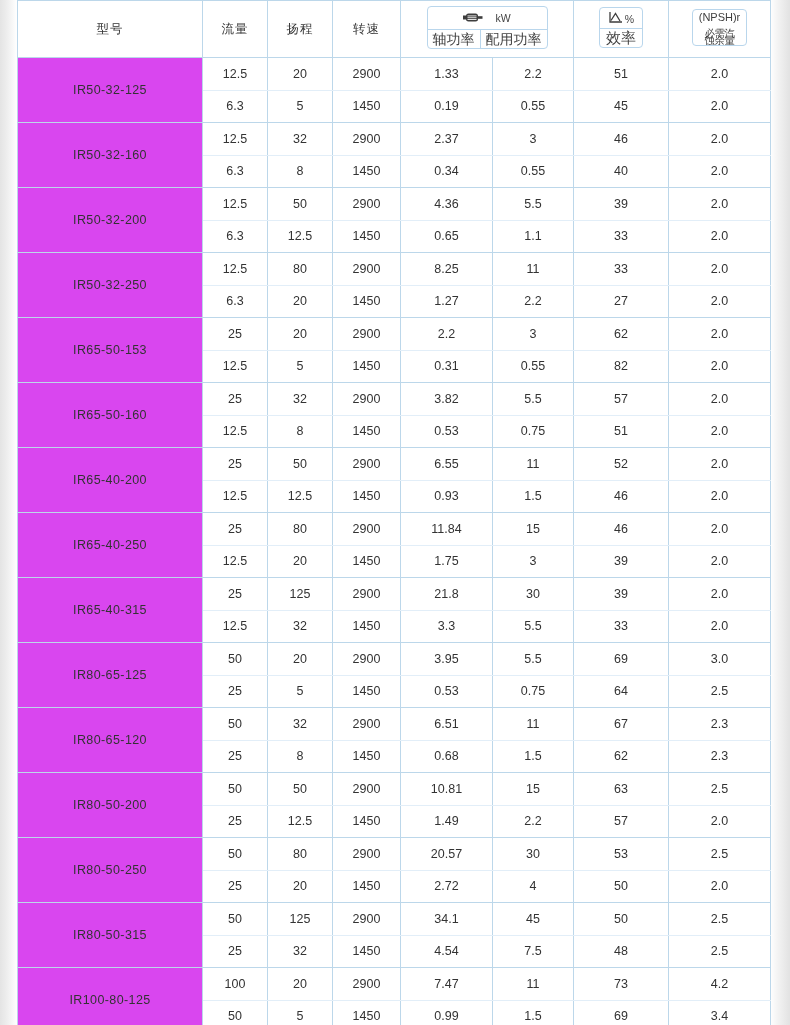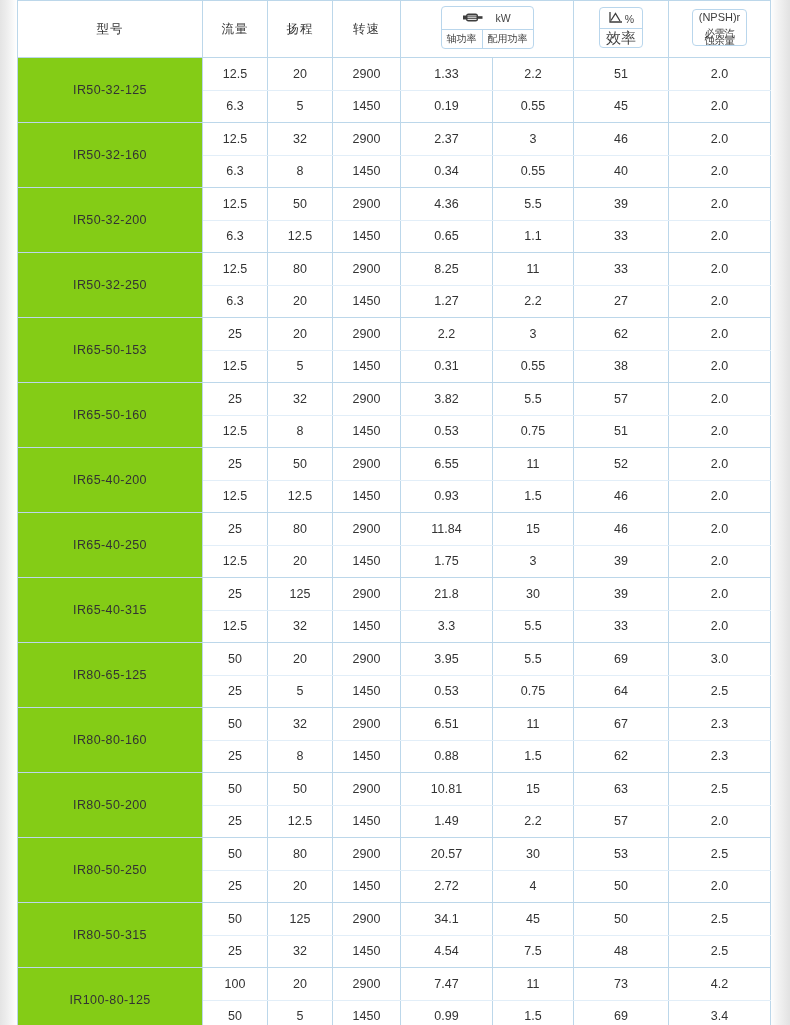--- a/index.html
+++ b/index.html
@@ -80,41 +80,41 @@
     padding:3px 8px 2px 8px;
     border-bottom:1px solid #b9d6ec;
     height:17px;
   }
   .hbox-bot{
     display:flex;
     height:18px;
   }
   .hbox-bot span{
     display:flex;align-items:center;justify-content:center;
-    font-size:10px;color:#3f3f3f;
+    font-size:14px;color:#3f3f3f;
     padding:0 5px;
   }
   .hbox-bot span.left-cell{border-right:1px solid #b9d6ec;}
   .unit{font-size:10.5px;color:#444;}
   .npshbox{padding:2px 6px 2px 6px;}
   .npsh-top{font-size:11px;color:#3f3f3f;line-height:1.05;}
   .npsh-bot{
     font-size:10.5px;color:#3f3f3f;
     line-height:0.62;
     letter-spacing:-0.5px;
     margin-top:7px;
     text-align:center;
   }
   .npsh-bot b{font-weight:normal;display:block;}
   .eff-label{font-size:15px;color:#3f3f3f;text-align:center;padding:1px 6px 2px;}
   .eff-top{padding:3px 7px 1px;border-bottom:1px solid #b9d6ec;display:flex;align-items:center;justify-content:center;gap:1px;}
 
   
   td.model-cell{
-    background:#84cc16;
+    background:#d946ef;
     color:#333;
     font-size:12.5px;
     letter-spacing:0.4px;
     border-top-color:#9cc6e3;
     border-bottom-color:#9cc6e3;
   }
   tr.data-row td{height:31.5px;}
   td.val{background:#ffffff;border-color:#cfe3f2;}
   td.val.first-of-pair{border-bottom-color:#e2eef8;}
   td.val.second-of-pair{border-top-color:#e2eef8;}
@@ -275,21 +275,21 @@
             <td class="val first-of-pair">3</td>
             <td class="val first-of-pair">62</td>
             <td class="val first-of-pair">2.0</td>
           </tr>
           <tr class="data-row">
             <td class="val second-of-pair">12.5</td>
             <td class="val second-of-pair">5</td>
             <td class="val second-of-pair">1450</td>
             <td class="val second-of-pair">0.31</td>
             <td class="val second-of-pair">0.55</td>
-            <td class="val second-of-pair">38</td>
+            <td class="val second-of-pair">82</td>
             <td class="val second-of-pair">2.0</td>
           </tr>
           <tr class="data-row">
             <td class="model-cell" rowspan="2">IR65-50-160</td>
             <td class="val first-of-pair">25</td>
             <td class="val first-of-pair">32</td>
             <td class="val first-of-pair">2900</td>
             <td class="val first-of-pair">3.82</td>
             <td class="val first-of-pair">5.5</td>
             <td class="val first-of-pair">57</td>
@@ -374,34 +374,34 @@
           <tr class="data-row">
             <td class="val second-of-pair">25</td>
             <td class="val second-of-pair">5</td>
             <td class="val second-of-pair">1450</td>
             <td class="val second-of-pair">0.53</td>
             <td class="val second-of-pair">0.75</td>
             <td class="val second-of-pair">64</td>
             <td class="val second-of-pair">2.5</td>
           </tr>
           <tr class="data-row">
-            <td class="model-cell" rowspan="2">IR80-80-160</td>
+            <td class="model-cell" rowspan="2">IR80-65-120</td>
             <td class="val first-of-pair">50</td>
             <td class="val first-of-pair">32</td>
             <td class="val first-of-pair">2900</td>
             <td class="val first-of-pair">6.51</td>
             <td class="val first-of-pair">11</td>
             <td class="val first-of-pair">67</td>
             <td class="val first-of-pair">2.3</td>
           </tr>
           <tr class="data-row">
             <td class="val second-of-pair">25</td>
             <td class="val second-of-pair">8</td>
             <td class="val second-of-pair">1450</td>
-            <td class="val second-of-pair">0.88</td>
+            <td class="val second-of-pair">0.68</td>
             <td class="val second-of-pair">1.5</td>
             <td class="val second-of-pair">62</td>
             <td class="val second-of-pair">2.3</td>
           </tr>
           <tr class="data-row">
             <td class="model-cell" rowspan="2">IR80-50-200</td>
             <td class="val first-of-pair">50</td>
             <td class="val first-of-pair">50</td>
             <td class="val first-of-pair">2900</td>
             <td class="val first-of-pair">10.81</td>

